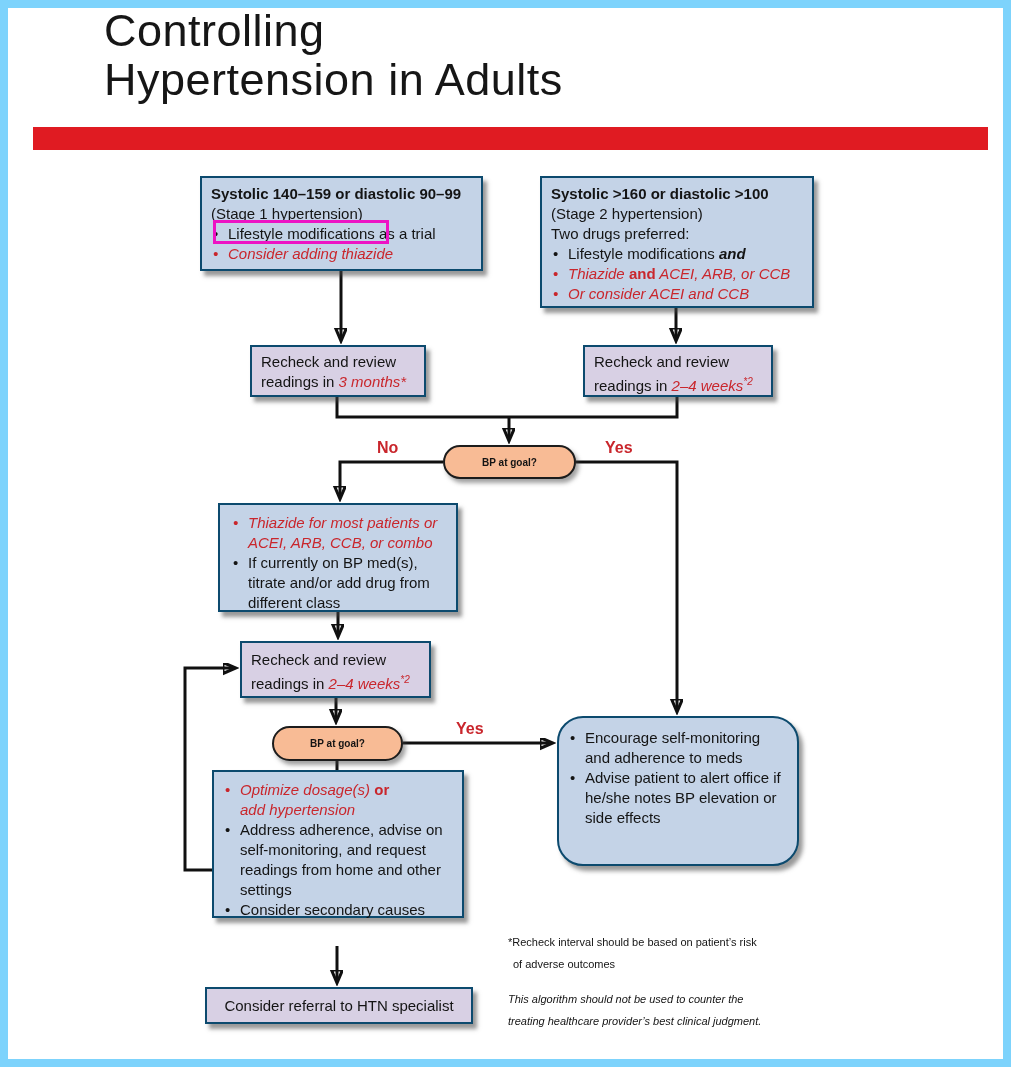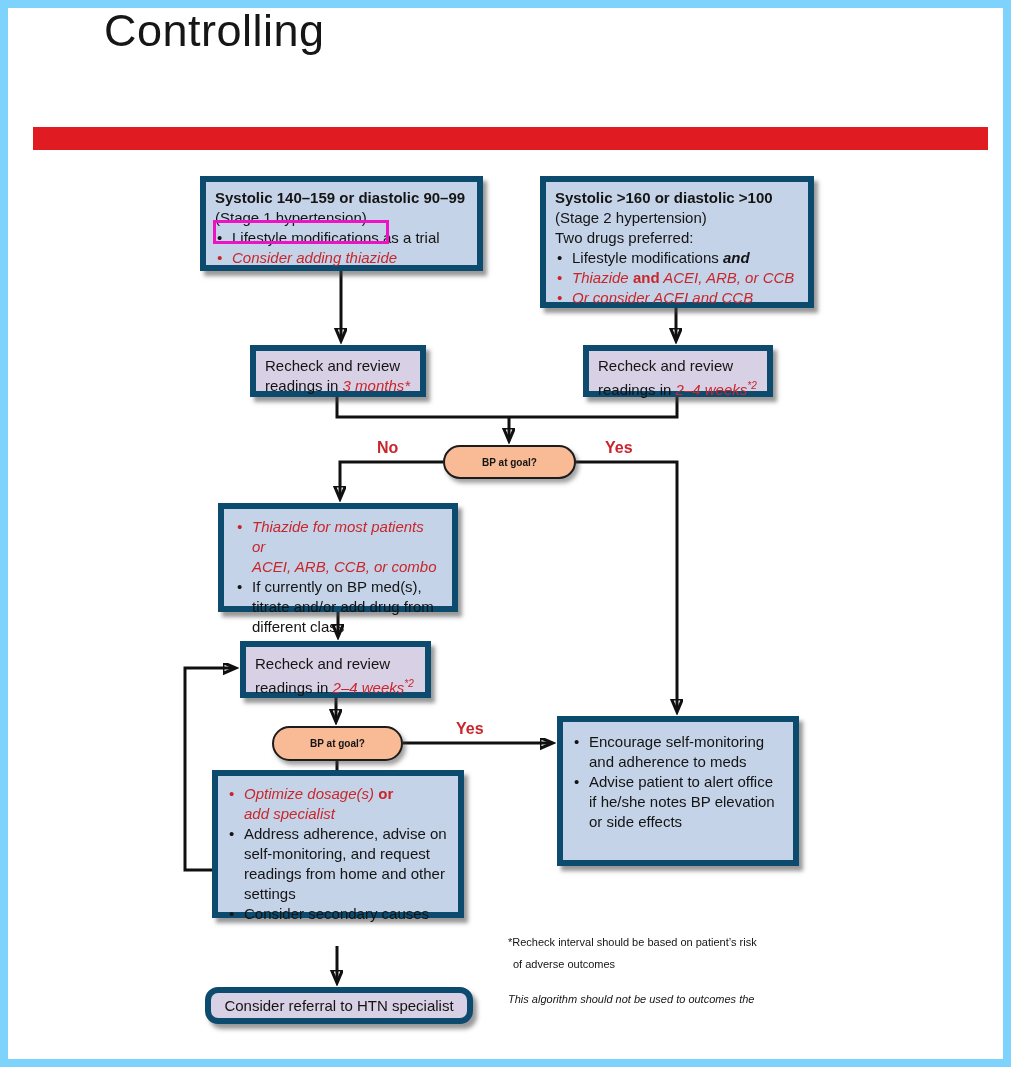--- a/index.html
+++ b/index.html
@@ -15,21 +15,21 @@
     font-size:45px; line-height:49px; font-weight:400;
     letter-spacing:0.5px; color:#161616;
   }
   .page-title span { display:block; }
   .red-bar { position:absolute; left:33px; top:127px; width:955px; height:23px; background:#e01b22; }
 
   svg.connectors { position:absolute; left:0; top:0; width:1011px; height:1067px; }
   svg.connectors path, svg.connectors polyline { fill:none; stroke:#101010; stroke-width:3; }
 
   .box {
-    position:absolute; border:6px solid #0c4a6e;
+    position:absolute; border:2px solid #0c4a6e;
     box-shadow:4px 5px 4px rgba(70,70,70,0.55);
     font-size:15px; line-height:20px; padding:6px 9px;
   }
   .blue { background:#c4d3e7; }
   .lav  { background:#d8d0e4; }
   .bold { font-weight:bold; }
   .italic { font-style:italic; }
   .red { color:#c9262c; }
   .block { display:block; }
   .bullet { position:relative; padding-left:17px; }
@@ -54,20 +54,21 @@
   .centered { display:flex; align-items:center; justify-content:center; text-align:center; }
 </style>
 </head>
 <body>
 
 <div class="frame">
   <div class="canvas"></div>
 
   <div class="page-title">
     <span>Controlling</span>
+    <span>Hypertension in Adults</span>
   </div>
   <div class="red-bar"></div>
 
   <svg class="connectors" viewBox="0 0 1011 1067">
     <defs>
       <marker id="arrow" markerUnits="userSpaceOnUse" markerWidth="16" markerHeight="14" refX="12" refY="5.5" orient="auto">
         <path d="M0,0 L13,5.5 L0,11 Z" fill="#101010" stroke="none"></path>
       </marker>
     </defs>
     <path d="M341,271 L341,340" marker-end="url(#arrow)"></path>
@@ -129,38 +130,39 @@
     <div>Recheck and review</div>
     <div><span>readings in </span><span class="red italic">2–4 weeks</span><sup class="red italic">*2</sup></div>
   </div>
 
   <div class="oval" style="left:272px; top:726px; width:131px; height:35px;">
     <span>BP at goal?</span>
   </div>
   <div class="branch-label" style="left:456px; top:720px;">Yes</div>
   <div class="branch-label" style="left:295px; top:773px;">No</div>
 
-  <div class="box blue" style="left:557px; top:716px; width:242px; height:150px; padding:10px 9px;">
+  <div class="box blue" style="left:557px; top:716px; width:242px; height:150px; padding:10px 9px;border-radius:26px;">
     <div class="bullet">Encourage self-monitoring and adherence to meds</div>
     <div class="bullet">Advise patient to alert office if he/she notes BP elevation or side effects</div>
   </div>
 
   <div class="box blue" style="left:212px; top:770px; width:252px; height:148px; padding:8px 9px;">
     <div class="bullet red-b red">
       <span class="italic">Optimize dosage(s) </span><span class="bold">or</span>
-      <span class="block italic">add specialist</span>
+      <span class="block italic">add hypertension</span>
     </div>
     <div class="bullet">Address adherence, advise on self-monitoring, and request readings from home and other settings</div>
     <div class="bullet">Consider secondary causes</div>
   </div>
 
-  <div class="box lav centered" style="left:205px; top:987px; width:268px; height:37px; padding:2px 6px;border-radius:13px;">
+  <div class="box lav centered" style="left:205px; top:987px; width:268px; height:37px; padding:2px 6px;">
     <span>Consider referral to HTN specialist</span>
   </div>
 
   <div class="footnote" style="left:508px; top:931px;">
     <span class="block">*Recheck interval should be based on patient’s risk</span>
     <span class="block indent">of adverse outcomes</span>
   </div>
   <div class="footnote italic" style="left:508px; top:988px;">
-    <span class="block">This algorithm should not be used to outcomes the</span>
+    <span class="block">This algorithm should not be used to counter the</span>
+    <span class="block">treating healthcare provider’s best clinical judgment.</span>
   </div>
 </div>
 
 </body></html>

